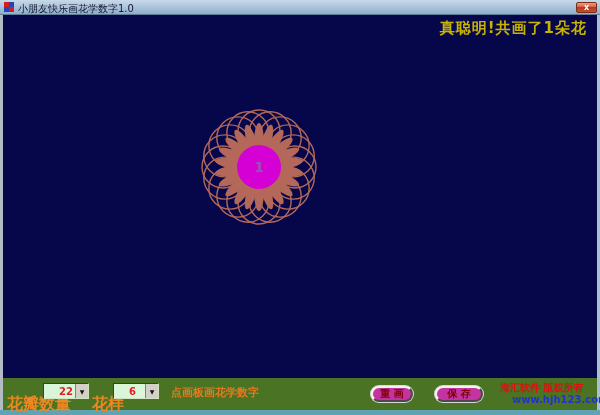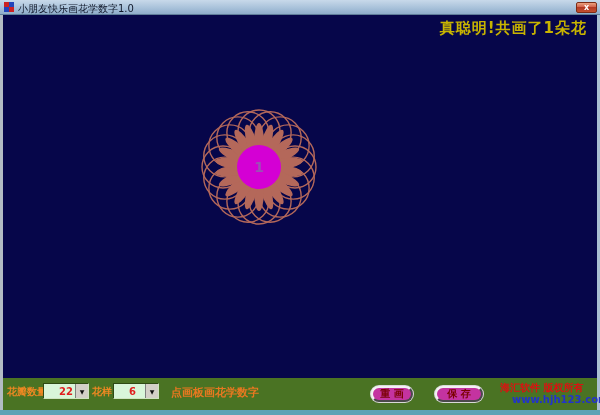--- a/index.html
+++ b/index.html
@@ -35,21 +35,21 @@
   
   .canvas { position:absolute; left:3px; top:15px; width:594px; height:363px; background:#06064a; }
   .message {
     position:absolute; right:10px; top:4px; font-size:15px; font-weight:bold;
     color:#c8b400; letter-spacing:1px; white-space:nowrap;
   }
   .flower-wrap { position:absolute; left:196px; top:92px; width:120px; height:120px; }
 
   
   .bottombar { position:absolute; left:3px; top:378px; width:594px; height:32px; background:#4a7323; }
-  .ctl-label { position:absolute; top:7px; font-size:10px; font-weight:bold; color:#ee8822; white-space:nowrap;font-family:Liberation Mono, monospace; }
+  .ctl-label { position:absolute; top:16px; font-size:16px; font-weight:bold; color:#ee8822; white-space:nowrap;font-family:Liberation Mono, monospace; }
   .combo {
     position:absolute; top:5px; height:16px; width:46px;
     background:#d9f6d9; border:1px solid; border-color:#2e4a14 #cfe4c0 #cfe4c0 #2e4a14;
     display:flex; align-items:center;
   }
   .combo-value { flex:1; font-size:10px; font-weight:bold; color:#e02020; padding-left:15px; }
   .combo-btn {
     width:13px; height:100%; background:#d4d0c8;
     border-left:1px solid #808080; font-size:6px; color:#111;
     display:flex; align-items:center; justify-content:center; cursor:pointer;

